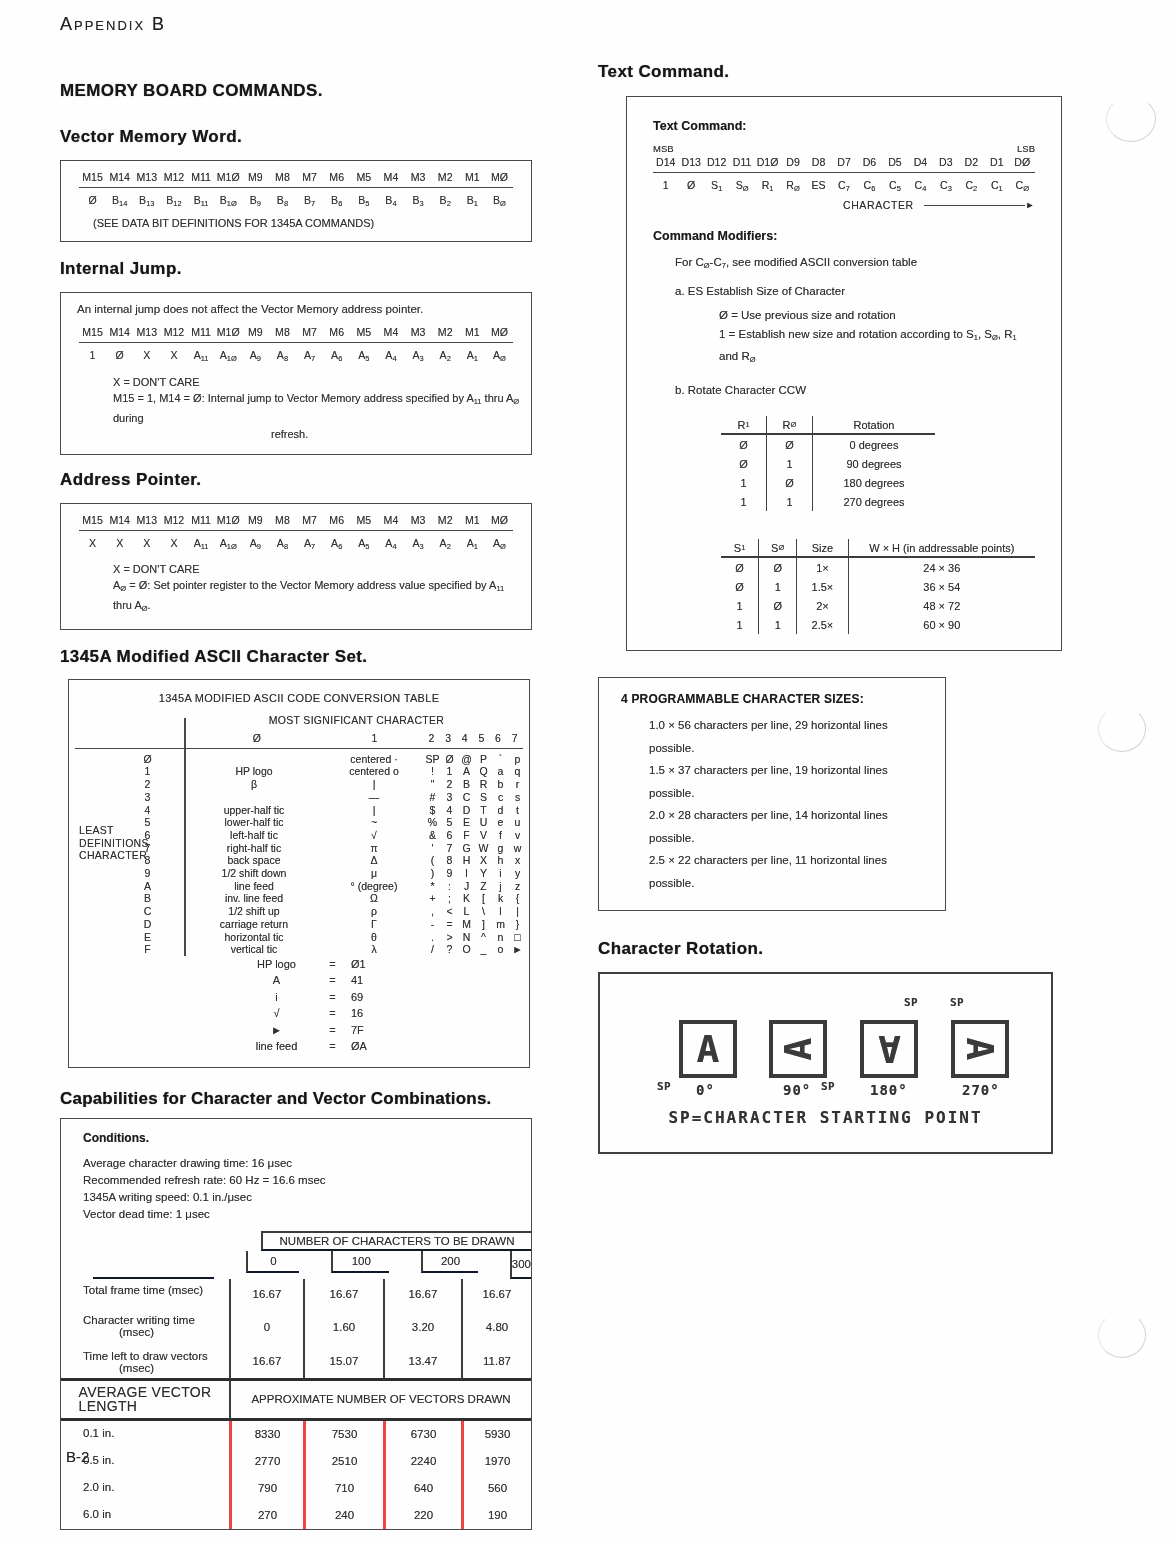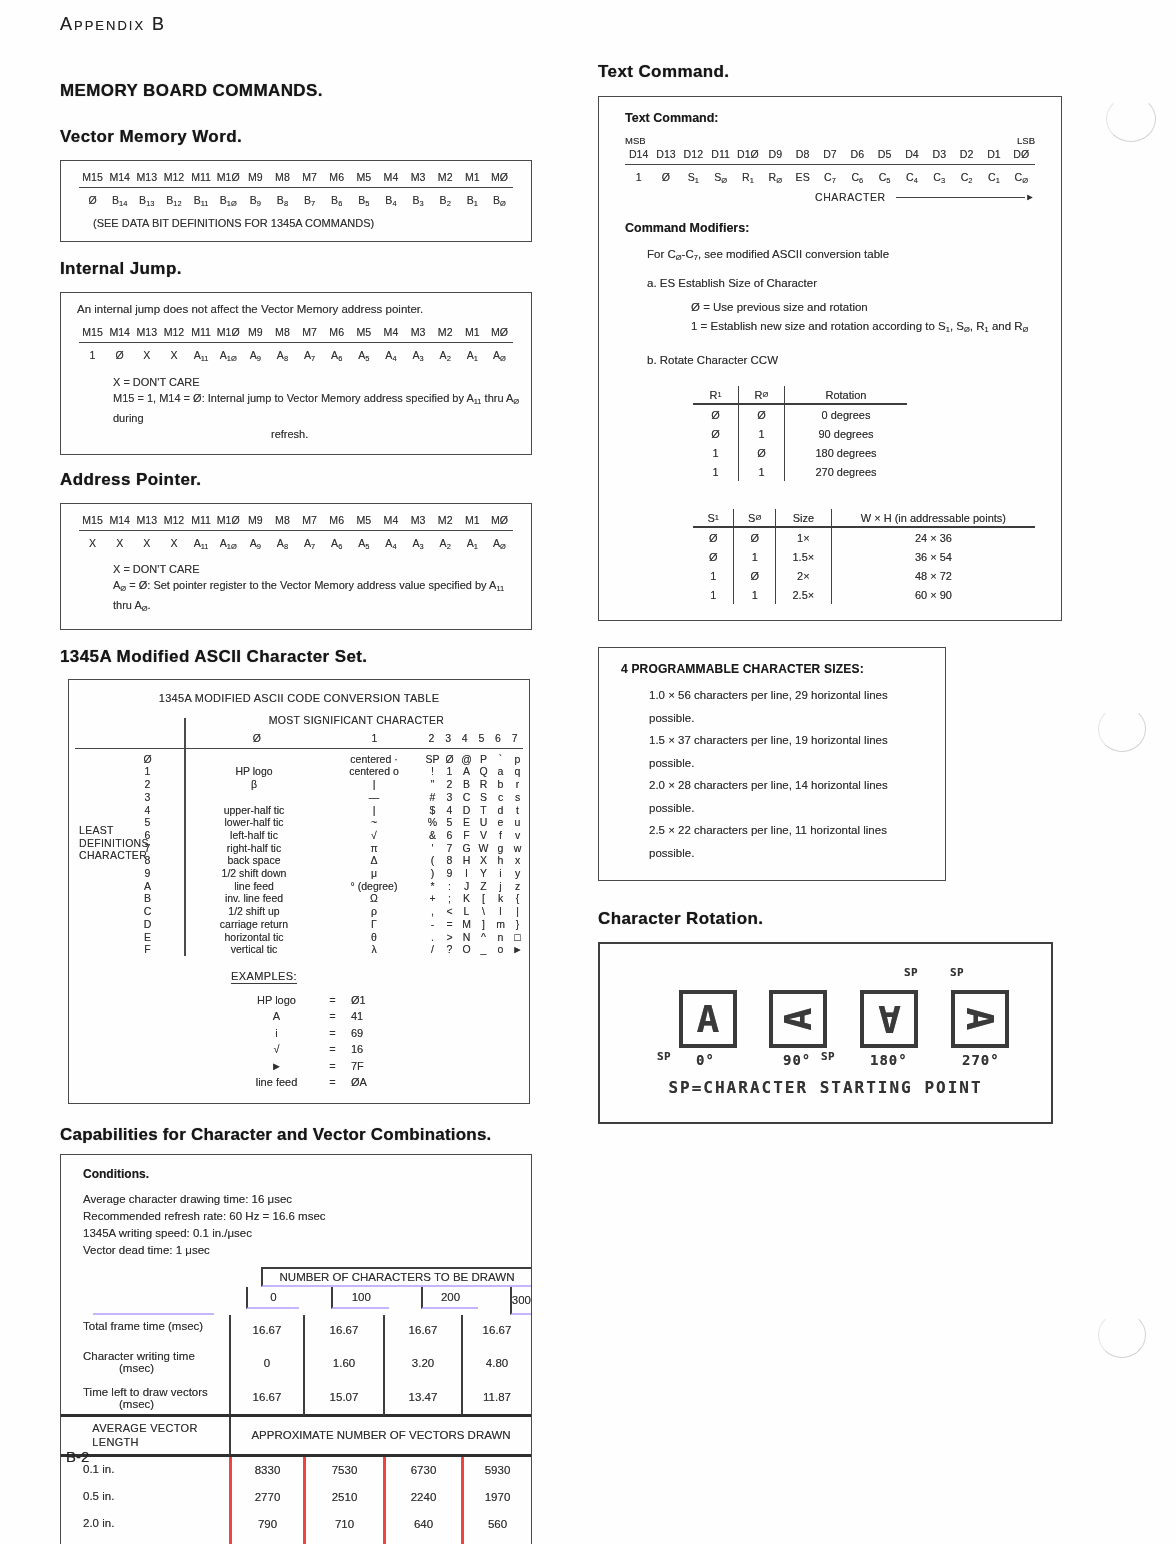--- a/index.html
+++ b/index.html
@@ -41,29 +41,29 @@
   
   .cond{padding:12px 0 8px 22px;}
   .cond-title{font-weight:700;font-size:12px;color:#1c1c1c;margin-bottom:10px;}
   .cond-line{font-size:11.5px;line-height:17px;}
   .cap-row{display:flex;align-items:stretch;}
   .cw0{width:168px;box-sizing:border-box;}
   .cw1{width:74px;}.cw2{width:80px;}.cw3{width:78px;}.cw4{flex:1;}
   .ccell{display:flex;align-items:center;justify-content:center;font-size:11.5px;box-sizing:border-box;}
   .bl2{border-left:2px solid #3c3c3c;}
   .bl3{border-left:3px solid #ef4444;}
-  .bb2{border-bottom:2px solid #c4b5fd;margin-left:32px;}
+  .bb2{border-bottom:2px solid #0f172a;margin-left:32px;}
   .bb3{border-bottom:3px solid #2e2e2e;}
   .bt2{border-top:2px solid #3c3c3c;}
   .cap-label{font-size:11.5px;padding:5px 0 3px 22px;box-sizing:border-box;}
   .cap-label .l2{padding-left:36px;}
   .avgl{display:flex;flex-direction:column;align-items:center;justify-content:center;
-        font-size:11px;letter-spacing:.3px;line-height:14px;}
+        font-size:14px;letter-spacing:.3px;line-height:14px;}
   
-  .tc-inner{padding:14px 26px 16px;}
+  .tc-inner{padding:22px 26px 16px;margin-left:28px;}
   .sub-bold{font-weight:700;font-size:12.5px;color:#1b1b1b;}
   .msb-row{display:flex;justify-content:space-between;font-size:9.5px;margin-top:10px;}
   .char-arrow{display:flex;margin:6px 0 0 190px;font-size:10.5px;letter-spacing:.6px;align-items:flex-start;}
   .aline{flex:1;height:0;border-top:1.3px solid #444;margin:6px 0 0 10px;}
   .ahead{font-size:9px;margin-top:1px;}
   .tc-text{font-size:11.5px;}
   .st{margin-left:68px;}
   .st-row{display:flex;}
   .st-cell{height:19px;display:flex;align-items:center;justify-content:center;
            font-size:11px;box-sizing:border-box;}
@@ -427,23 +427,20 @@
             <span class="a-sm">o</span>
             <span class="a-sm">►</span>
           </div>
         </div>
       <div class="lsc" id="lsc">
           <div>LEAST</div>
           <div>DEFINITIONS</div>
           <div>CHARACTER</div>
         </div>
       <div class="vdiv"></div>
-      <div>
-        <span class="ex-title">EXAMPLES:</span>
-      </div>
       <div id="ascii-ex">
           <div class="ex-row">
             <span class="ex-g">HP logo</span>
             <span class="ex-eq">=</span>
             <span class="ex-c">Ø1</span>
           </div>
           <div class="ex-row">
             <span class="ex-g">A</span>
             <span class="ex-eq">=</span>
             <span class="ex-c">41</span>

